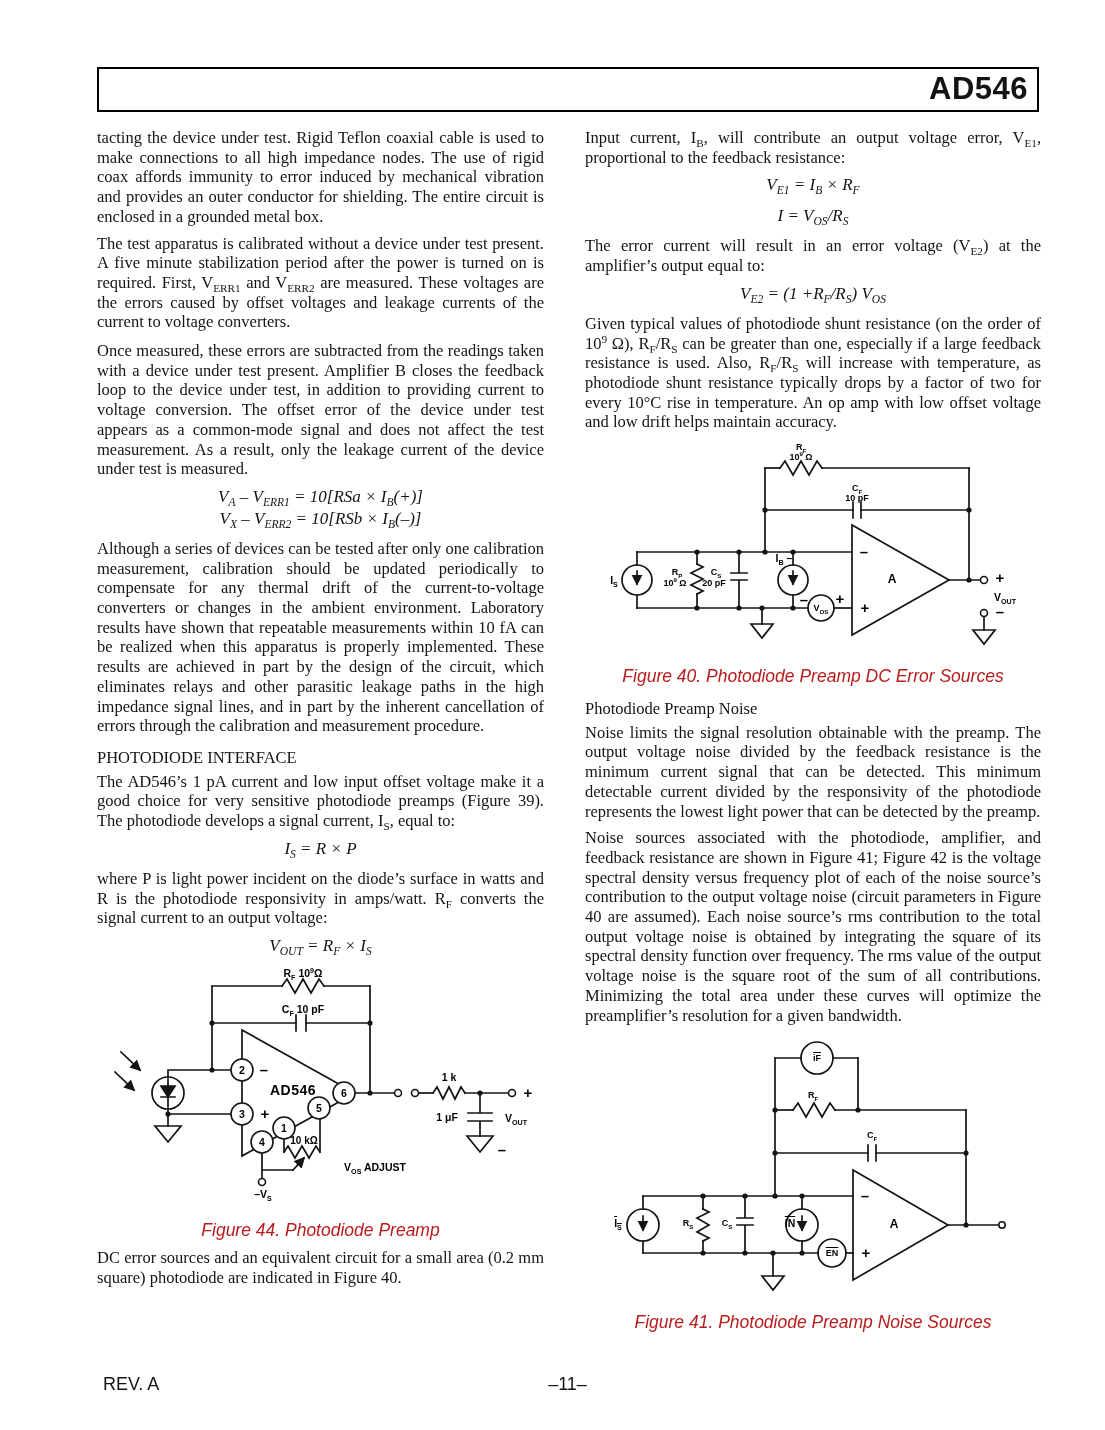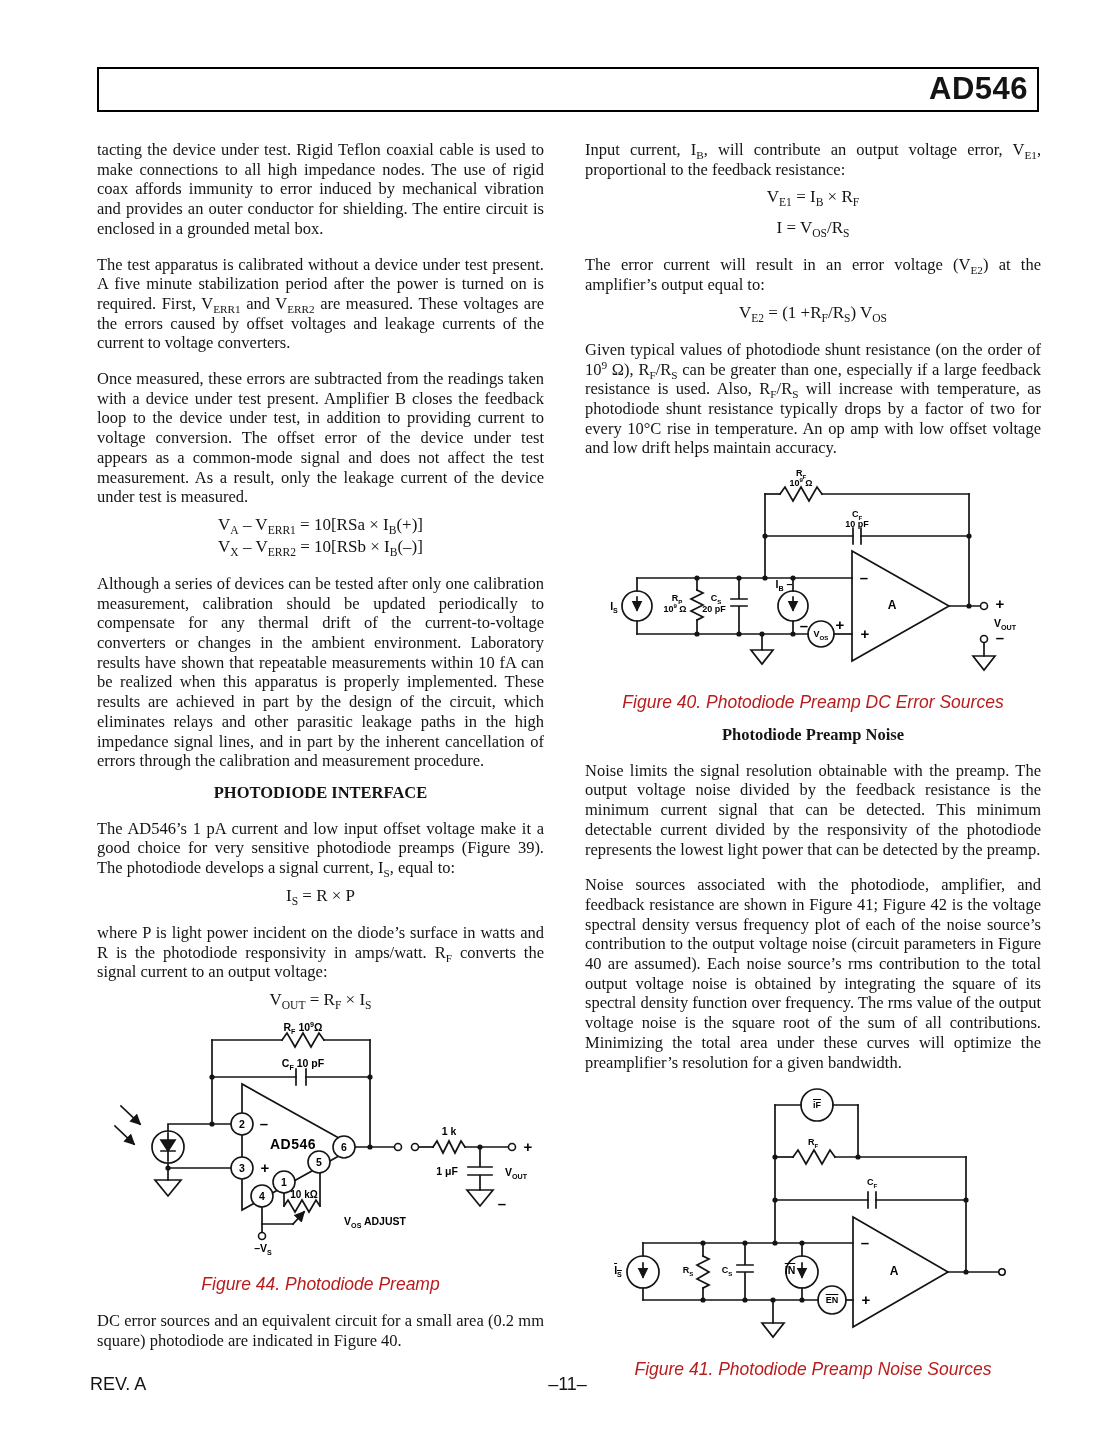--- a/index.html
+++ b/index.html
@@ -2,33 +2,33 @@
 <html><head>
 <meta charset="utf-8">
 <style>
   html,body{margin:0;padding:0;background:#e8e8e8}
   .page{position:relative;width:1105px;height:1430px;background:#ffffff;overflow:hidden;color:#141414;margin:0 auto}
   .hdr-box{position:absolute;left:97px;top:67px;width:942px;height:45px;border:2.2px solid #000;box-sizing:border-box;
            text-align:right;padding:2px 9px 0 0;font:bold 31px "Liberation Sans",sans-serif;letter-spacing:.5px}
   .col{position:absolute;top:124px;width:447px;font:16.5px/19.7px "Liberation Serif",serif;text-align:justify;color:#141414}
   .col-left{left:97px}
   .col-right{left:585px;width:456px}
-  .col p{margin:16px 0 7px}
-  .hd{font-weight:bold;margin:12px 0 2px;text-align:center}
+  .col p{margin:4px 0 7px}
+  .hd{font-weight:normal;margin:12px 0 2px;text-align:left}
   sub,sup{font-size:68%;line-height:0}
-  .eqb{margin:3px 0 9px;text-align:center;font-size:17px;line-height:22px}
+  .eqb{margin:3px 0 9px;text-align:center;font-style:italic;font-size:17px;line-height:22px}
   .fig{margin:8px 0 2px;position:relative}
   .circ{position:relative}
   .clabel{position:absolute;transform:translate(-50%,-50%);font:bold 10.5px "Liberation Sans",sans-serif;white-space:nowrap;color:#000}
   .clabel.big{font-size:14px;letter-spacing:.5px}
   .clabel.sign{font-size:15px}
   .clabel.sm{font-size:9px}
   .ovl{text-decoration:overline}
   .fig-caption{text-align:center;font:italic 17.5px "Liberation Sans",sans-serif;margin:16px 0 7px;color:#b91c1c}
-  .footer-rev{position:absolute;left:90px;top:1374px;font:18px "Liberation Sans",sans-serif}
+  .footer-rev{position:absolute;left:103px;top:1374px;font:18px "Liberation Sans",sans-serif}
   .footer-page{position:absolute;left:15px;top:1374px;width:1105px;text-align:center;font:18px "Liberation Sans",sans-serif}
   svg{display:block}
 </style>
 </head>
 <body>
 
 <div class="page">
 
   <div class="hdr-box">
     <span>AD546</span>

